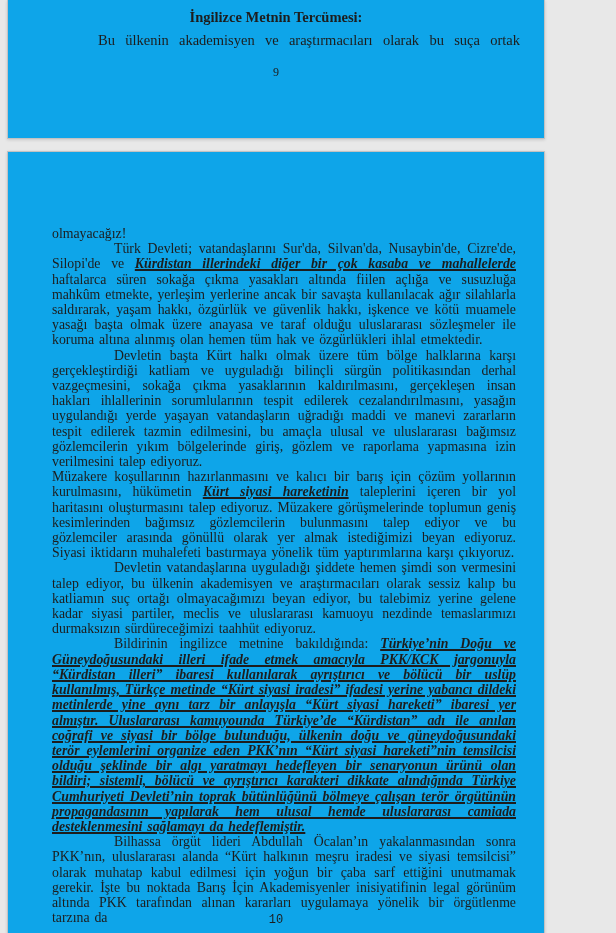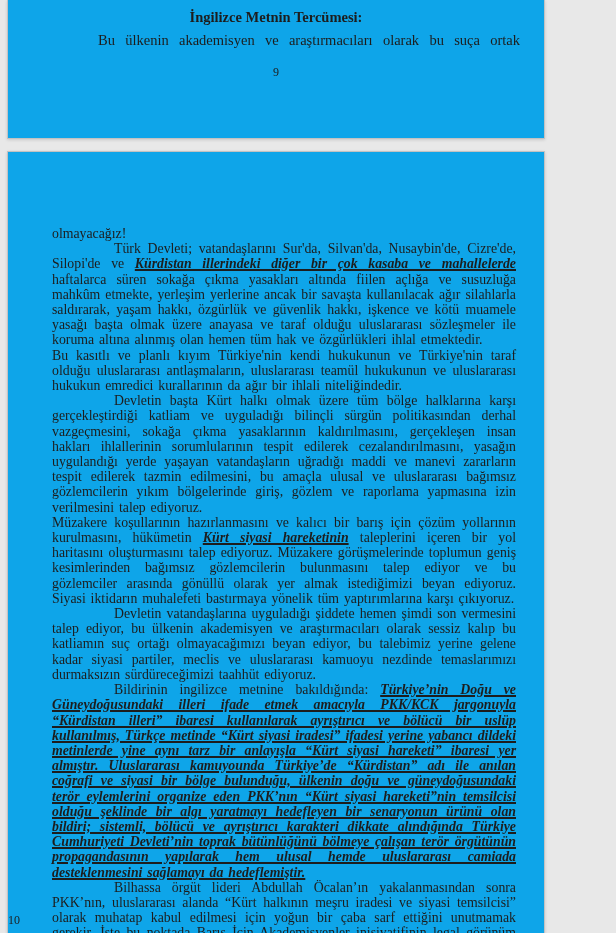--- a/index.html
+++ b/index.html
@@ -69,42 +69,43 @@
     font-style: italic;
     text-decoration: underline;
     text-decoration-thickness: 1.5px;
     margin-top: 6px;
   }
   .p10-num {
     position: absolute;
     top: 761px;
     left: 0;
     width: 100%;
+    text-align: center;
     font-size: 12px;
+    font-family: Liberation Mono, monospace;
   }
 </style>
 </head>
 <body>
 
 <div>
 
   <div id="page9" class="page">
     <div class="p9-heading">İngilizce Metnin Tercümesi:</div>
     <div class="p9-line">Bu ülkenin akademisyen ve araştırmacıları olarak bu suça ortak</div>
     <div class="p9-num">9</div>
   </div>
 
   <div id="page10" class="page">
     <div class="textblock">
 
       <p class="para noindent"><span>olmayacağız!</span></p>
 
       <p class="para"><span>Türk Devleti; vatandaşlarını Sur'da, Silvan'da, Nusaybin'de, Cizre'de, Silopi'de ve </span><span class="emph">Kürdistan illerindeki diğer bir çok kasaba ve mahallelerde</span><span> haftalarca süren sokağa çıkma yasakları altında fiilen açlığa ve susuzluğa mahkûm etmekte, yerleşim yerlerine ancak bir savaşta kullanılacak ağır silahlarla saldırarak, yaşam hakkı, özgürlük ve güvenlik hakkı, işkence ve kötü muamele yasağı başta olmak üzere anayasa ve taraf olduğu uluslararası sözleşmeler ile koruma altına alınmış olan hemen tüm hak ve özgürlükleri ihlal etmektedir.</span></p>
 
-      <p class="para noindent"><span>Bu kasıtlı ve planlı kıyım Türkiye'nin kendi hukukunun ve Türkiye'nin taraf olduğu uluslararası antlaşmaların, uluslararası teamül hukukunun ve uluslararası hukukun emredici kurallarının da ağır bir ihlali niteliğindedir.</span></p>
 
       <p class="para"><span>Devletin başta Kürt halkı olmak üzere tüm bölge halklarına karşı gerçekleştirdiği katliam ve uyguladığı bilinçli sürgün politikasından derhal vazgeçmesini, sokağa çıkma yasaklarının kaldırılmasını, gerçekleşen insan hakları ihlallerinin sorumlularının tespit edilerek cezalandırılmasını, yasağın uygulandığı yerde yaşayan vatandaşların uğradığı maddi ve manevi zararların tespit edilerek tazmin edilmesini, bu amaçla ulusal ve uluslararası bağımsız gözlemcilerin yıkım bölgelerinde giriş, gözlem ve raporlama yapmasına izin verilmesini talep ediyoruz.</span></p>
 
       <p class="para noindent"><span>Müzakere koşullarının hazırlanmasını ve kalıcı bir barış için çözüm yollarının kurulmasını, hükümetin </span><span class="emph">Kürt siyasi hareketinin</span><span> taleplerini içeren bir yol haritasını oluşturmasını talep ediyoruz. Müzakere görüşmelerinde toplumun geniş kesimlerinden bağımsız gözlemcilerin bulunmasını talep ediyor ve bu gözlemciler arasında gönüllü olarak yer almak istediğimizi beyan ediyoruz. Siyasi iktidarın muhalefeti bastırmaya yönelik tüm yaptırımlarına karşı çıkıyoruz.</span></p>
 
       <p class="para"><span>Devletin vatandaşlarına uyguladığı şiddete hemen şimdi son vermesini talep ediyor, bu ülkenin akademisyen ve araştırmacıları olarak sessiz kalıp bu katliamın suç ortağı olmayacağımızı beyan ediyor, bu talebimiz yerine gelene kadar siyasi partiler, meclis ve uluslararası kamuoyu nezdinde temaslarımızı durmaksızın sürdüreceğimizi taahhüt ediyoruz.</span></p>
 
       <p class="para"><span>Bildirinin ingilizce metnine bakıldığında: </span><span class="emph">Türkiye’nin Doğu ve Güneydoğusundaki illeri ifade etmek amacıyla PKK/KCK jargonuyla “Kürdistan illeri” ibaresi kullanılarak ayrıştırıcı ve bölücü bir uslüp kullanılmış, Türkçe metinde “Kürt siyasi iradesi” ifadesi yerine yabancı dildeki metinlerde yine aynı tarz bir anlayışla “Kürt siyasi hareketi” ibaresi yer almıştır. Uluslararası kamuyounda Türkiye’de “Kürdistan” adı ile anılan coğrafi ve siyasi bir bölge bulunduğu, ülkenin doğu ve güneydoğusundaki terör eylemlerini organize eden PKK’nın “Kürt siyasi hareketi”nin temsilcisi olduğu şeklinde bir algı yaratmayı hedefleyen bir senaryonun ürünü olan bildiri; sistemli, bölücü ve ayrıştırıcı karakteri dikkate alındığında Türkiye Cumhuriyeti Devleti’nin toprak bütünlüğünü bölmeye çalışan terör örgütünün propagandasının yapılarak hem ulusal hemde uluslararası camiada desteklenmesini sağlamayı da hedeflemiştir.</span></p>
 
       <p class="para"><span>Bilhassa örgüt lideri Abdullah Öcalan’ın yakalanmasından sonra PKK’nın, uluslararası alanda “Kürt halkının meşru iradesi ve siyasi temsilcisi” olarak muhatap kabul edilmesi için yoğun bir çaba sarf ettiğini unutmamak gerekir. İşte bu noktada Barış İçin Akademisyenler inisiyatifinin legal görünüm altında PKK tarafından alınan kararları uygulamaya yönelik bir örgütlenme tarzına da</span></p>

